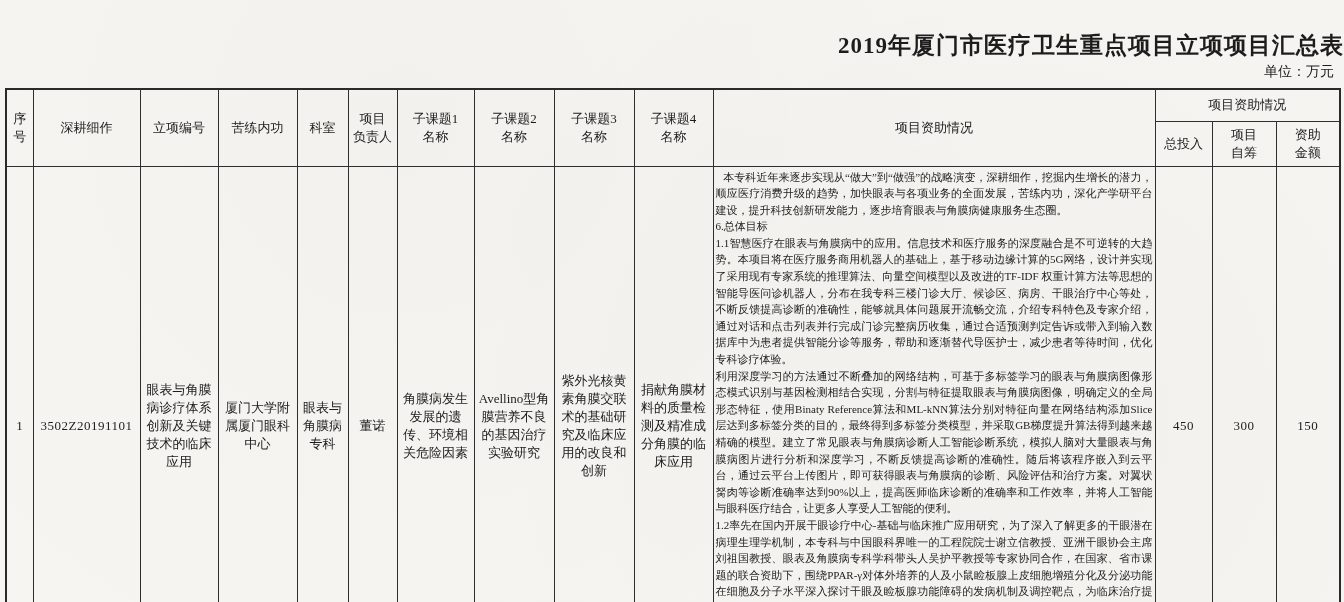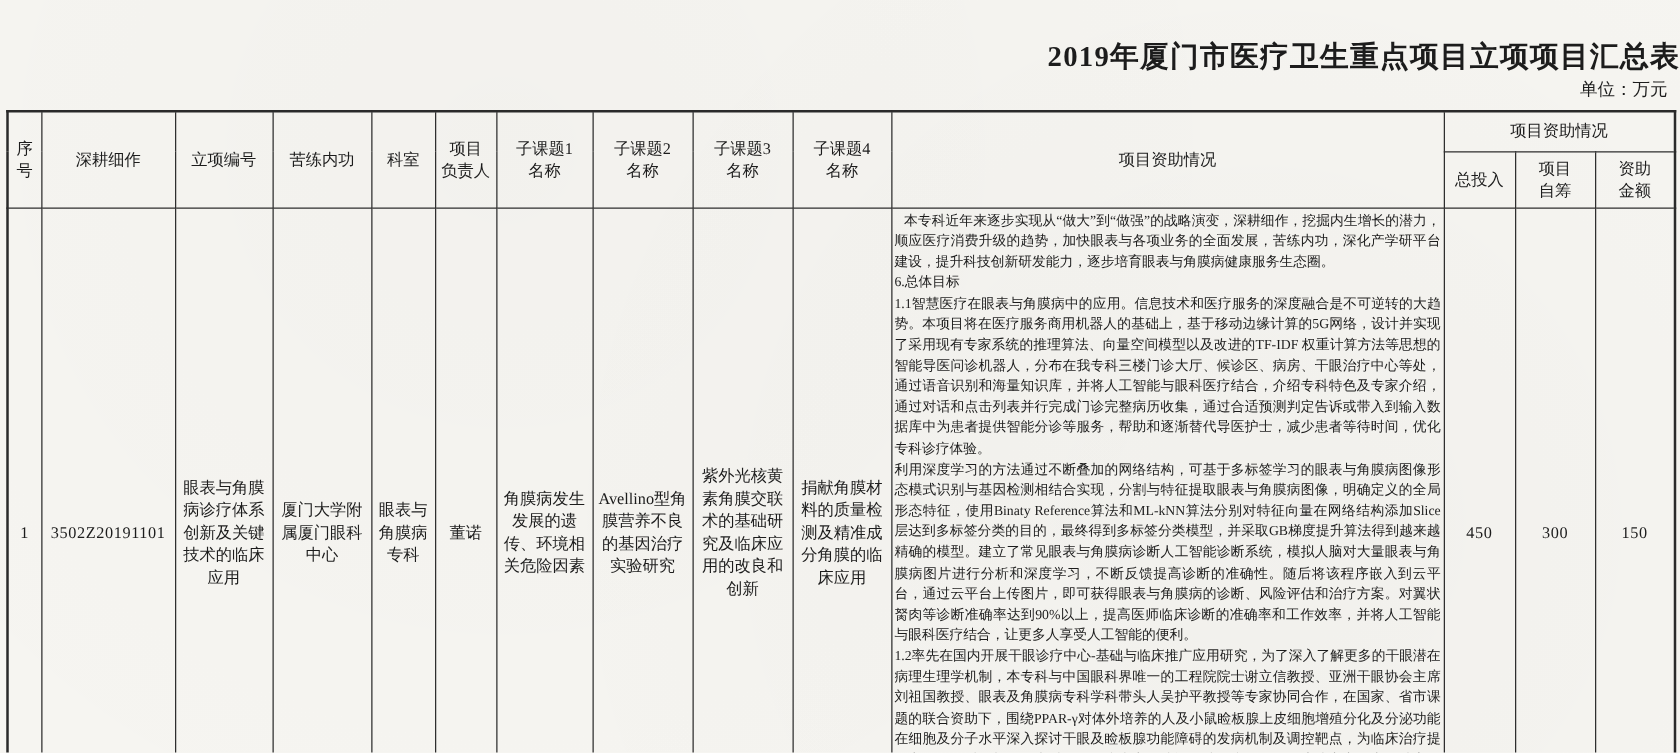--- a/index.html
+++ b/index.html
@@ -128,21 +128,21 @@
         <td>厦门大学附属厦门眼科中心</td>
         <td>眼表与角膜病专科</td>
         <td>董诺</td>
         <td>角膜病发生发展的遗传、环境相关危险因素</td>
         <td>Avellino型角膜营养不良的基因治疗实验研究</td>
         <td>紫外光核黄素角膜交联术的基础研究及临床应用的改良和创新</td>
         <td>捐献角膜材料的质量检测及精准成分角膜的临床应用</td>
         <td class="goal-cell">
           <p class="indent">本专科近年来逐步实现从“做大”到“做强”的战略演变，深耕细作，挖掘内生增长的潜力，顺应医疗消费升级的趋势，加快眼表与各项业务的全面发展，苦练内功，深化产学研平台建设，提升科技创新研发能力，逐步培育眼表与角膜病健康服务生态圈。</p>
           <p>6.总体目标</p>
-          <p>1.1智慧医疗在眼表与角膜病中的应用。信息技术和医疗服务的深度融合是不可逆转的大趋势。本项目将在医疗服务商用机器人的基础上，基于移动边缘计算的5G网络，设计并实现了采用现有专家系统的推理算法、向量空间模型以及改进的TF-IDF 权重计算方法等思想的智能导医问诊机器人，分布在我专科三楼门诊大厅、候诊区、病房、干眼治疗中心等处，通过语音识别和海量知识库，并将人工智能与眼科医疗结合，介绍专科特色及专家介绍，通过对话和点击列表并行完成门诊完整病历收集，通过合适预测判定告诉或带入到输入数据库中为患者提供智能分诊等服务，帮助和逐渐替代导医护士，减少患者等待时间，优化专科诊疗体验。</p>
+          <p>1.1智慧医疗在眼表与角膜病中的应用。信息技术和医疗服务的深度融合是不可逆转的大趋势。本项目将在医疗服务商用机器人的基础上，基于移动边缘计算的5G网络，设计并实现了采用现有专家系统的推理算法、向量空间模型以及改进的TF-IDF 权重计算方法等思想的智能导医问诊机器人，分布在我专科三楼门诊大厅、候诊区、病房、干眼治疗中心等处，不断反馈提高诊断的准确性，能够就具体问题展开流畅交流，介绍专科特色及专家介绍，通过对话和点击列表并行完成门诊完整病历收集，通过合适预测判定告诉或带入到输入数据库中为患者提供智能分诊等服务，帮助和逐渐替代导医护士，减少患者等待时间，优化专科诊疗体验。</p>
           <p>利用深度学习的方法通过不断叠加的网络结构，可基于多标签学习的眼表与角膜病图像形态模式识别与基因检测相结合实现，分割与特征提取眼表与角膜病图像，明确定义的全局形态特征，使用Binaty Reference算法和ML-kNN算法分别对特征向量在网络结构添加Slice层达到多标签分类的目的，最终得到多标签分类模型，并采取GB梯度提升算法得到越来越精确的模型。建立了常见眼表与角膜病诊断人工智能诊断系统，模拟人脑对大量眼表与角膜病图片进行分析和深度学习，不断反馈提高诊断的准确性。随后将该程序嵌入到云平台，通过云平台上传图片，即可获得眼表与角膜病的诊断、风险评估和治疗方案。对翼状胬肉等诊断准确率达到90%以上，提高医师临床诊断的准确率和工作效率，并将人工智能与眼科医疗结合，让更多人享受人工智能的便利。</p>
           <p>1.2率先在国内开展干眼诊疗中心-基础与临床推广应用研究，为了深入了解更多的干眼潜在病理生理学机制，本专科与中国眼科界唯一的工程院院士谢立信教授、亚洲干眼协会主席刘祖国教授、眼表及角膜病专科学科带头人吴护平教授等专家协同合作，在国家、省市课题的联合资助下，围绕PPAR-γ对体外培养的人及小鼠睑板腺上皮细胞增殖分化及分泌功能在细胞及分子水平深入探讨干眼及睑板腺功能障碍的发病机制及调控靶点，为临床治疗提供方向；同时，加强亚专科干眼诊疗中心的建设，从慢病管理的角度建立宣教室、档案及会员制，每年至少引进1-2项国内外新技术或新设备，开展干眼俱乐部活动3-10次，改良现有的包括药物、理疗、激光等多种治疗技术，评估药品和特殊治疗的有效性和安全性，进行处方和检查有梯度的医保控费，防止小病大治，为干眼患者提供更细致、更优质的诊疗服务，并将整体作为“厦门模式”全国推广。</p>
         </td>
         <td class="num-cell">450</td>
         <td class="num-cell">300</td>
         <td class="num-cell">150</td>
       </tr>
     </tbody>
   </table>
 

